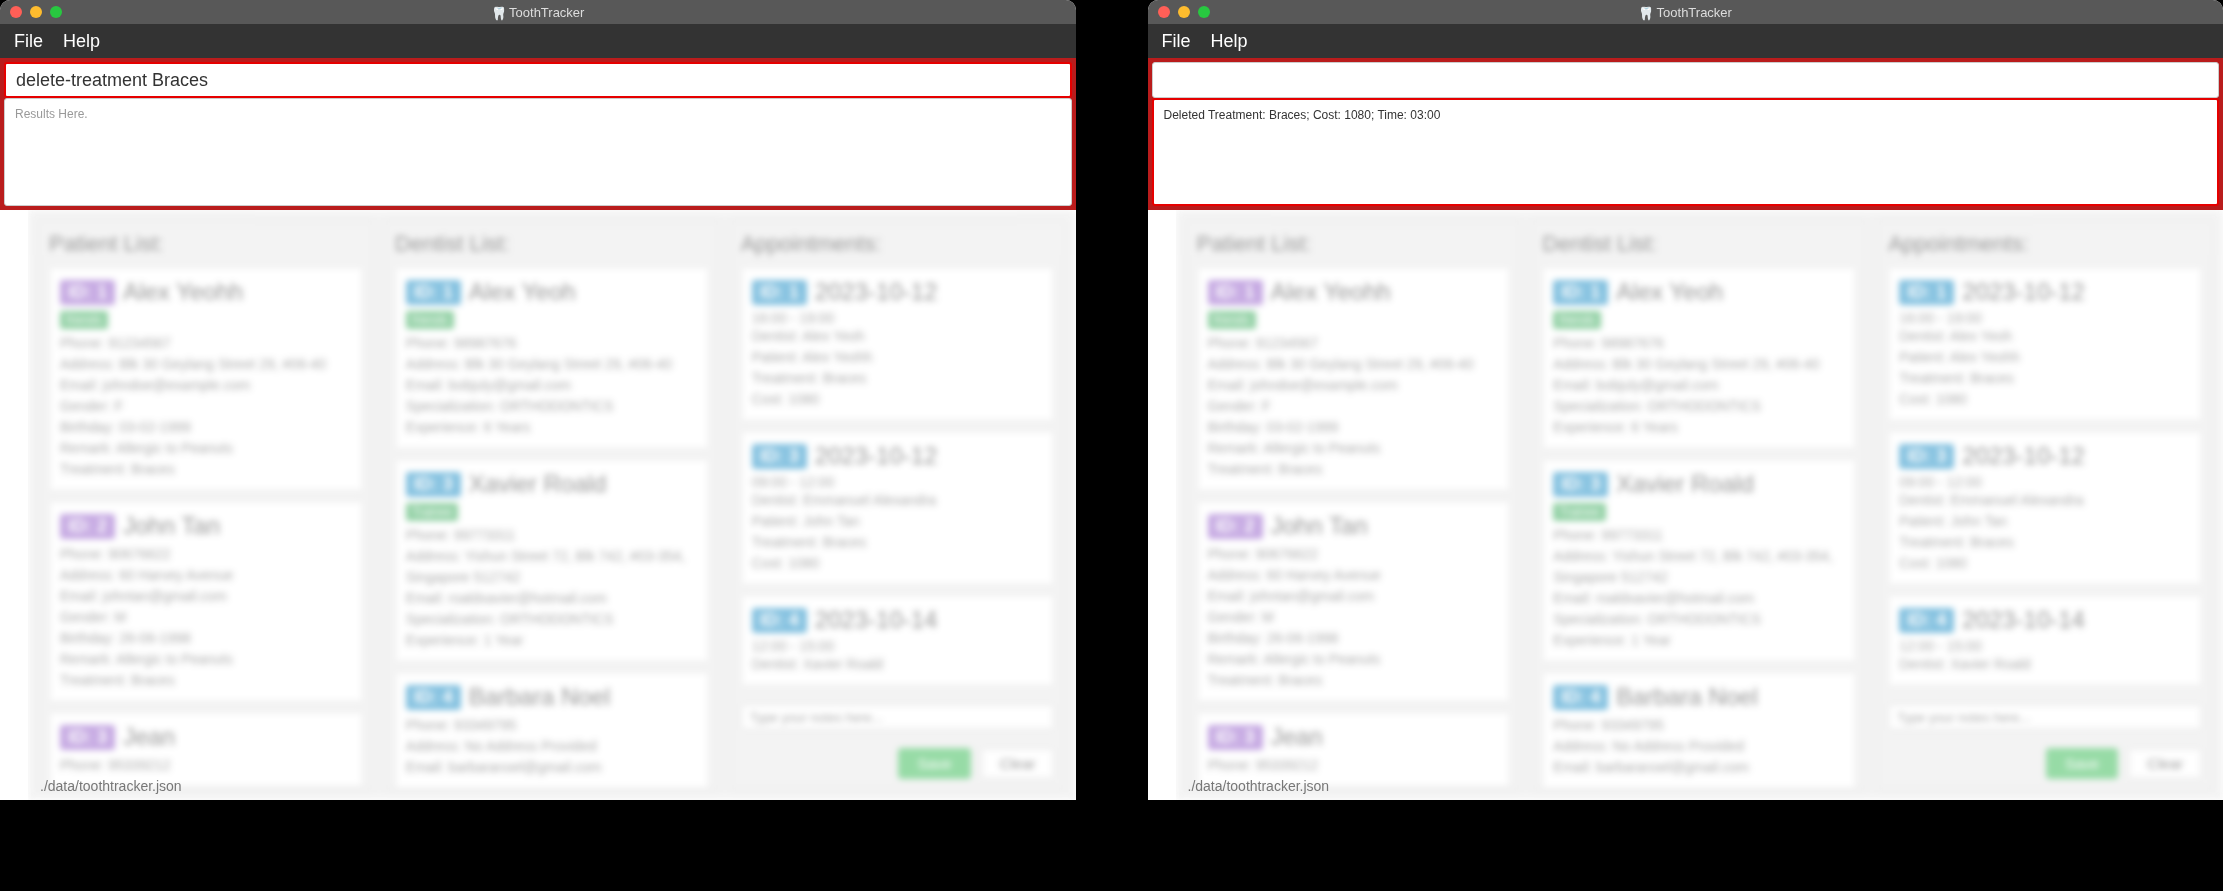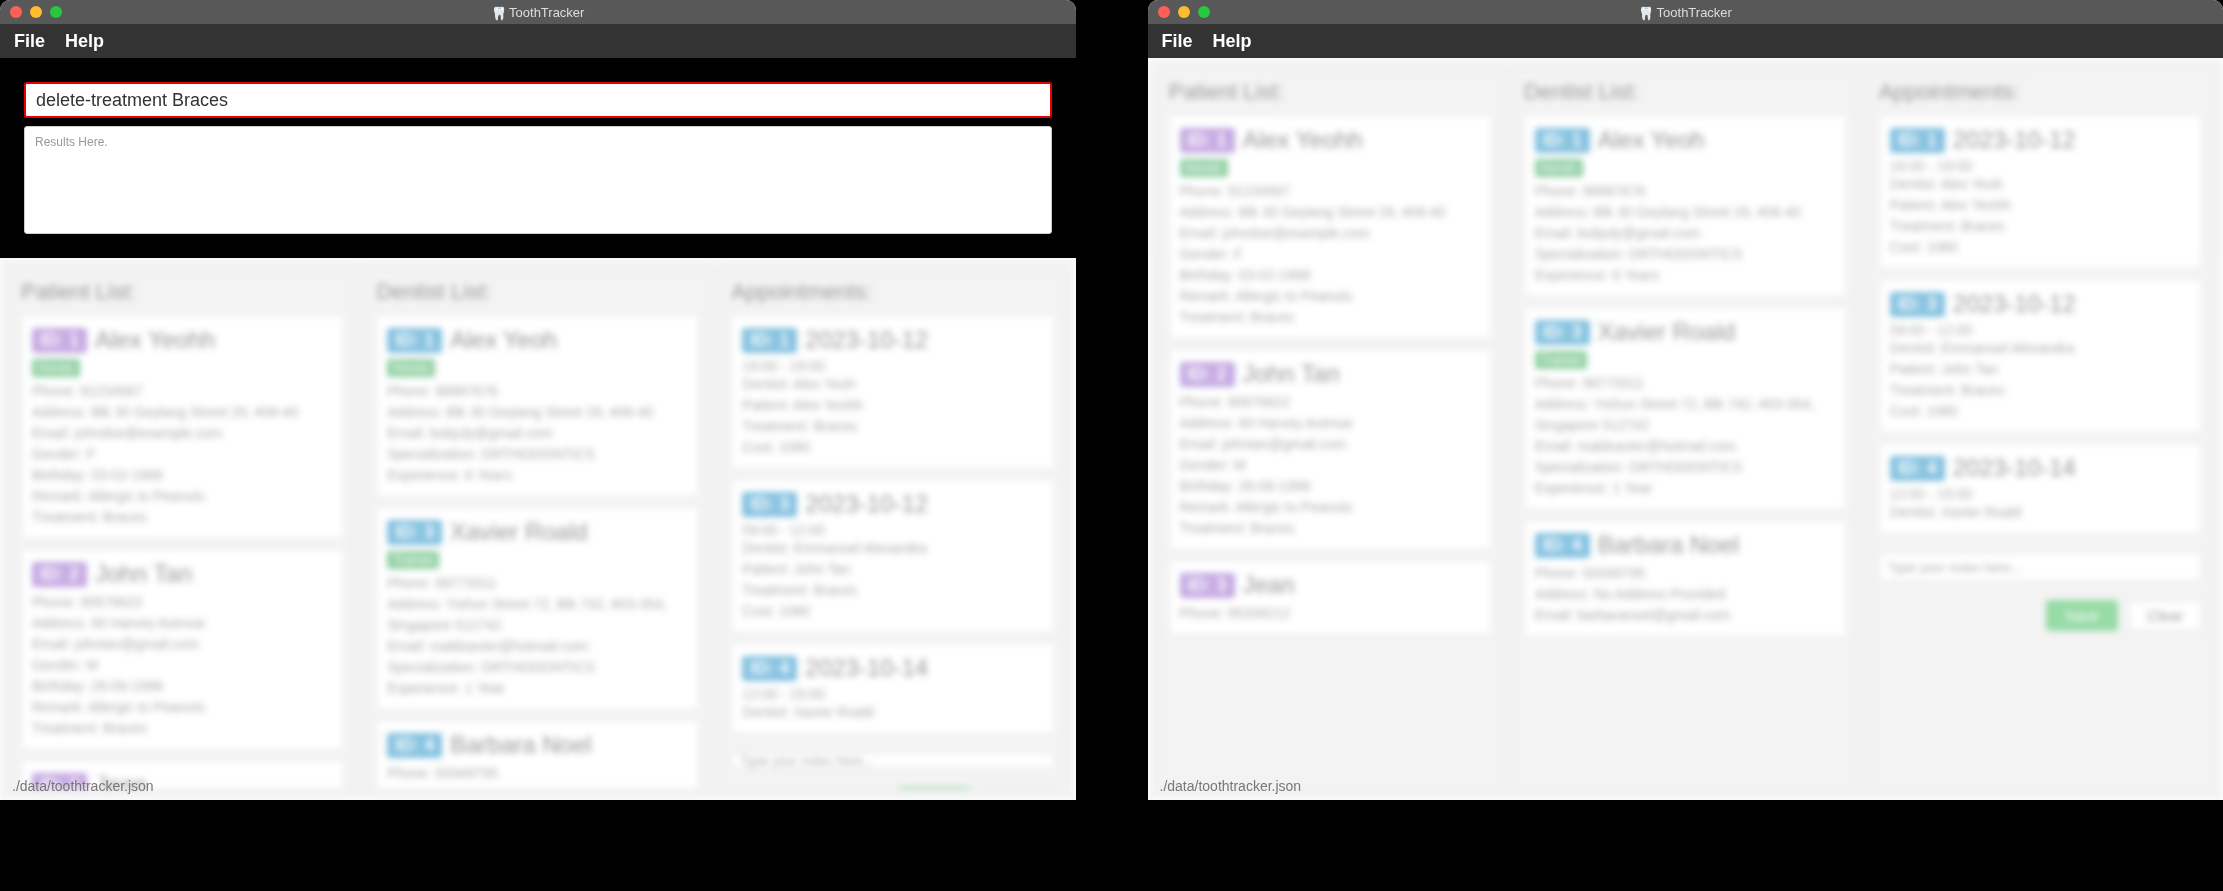--- a/index.html
+++ b/index.html
@@ -58,32 +58,30 @@
     width: 12px; height: 12px;
     display:inline-block;
   }
   .menubar {
     height: 34px;
     background: #333333;
     display: flex;
     align-items: center;
     padding: 0 14px;
     gap: 20px;
-    font-weight: bold;
   }
   .menubar span {
     color: #fff;
     font-size: 18px;
   }
   .topzone {
-    padding: 24px;
+    padding: 4px;
     display: flex;
     flex-direction: column;
-    gap: 8px;
-    background: #000000;
+    background: #b91c1c;
   }
   .cmd-input {
     border: 2.5px solid #e60000;
     border-radius: 3px;
     height: 36px;
     padding: 0 10px;
     font-size: 18px;
     color: #333;
     outline: none;
     background: #fff;
@@ -106,20 +104,21 @@
     background: #fff;
   }
   .result-box.red {
     border: 2.5px solid #e60000;
     color: #333;
   }
   .blurlayer {
     position: relative;
     flex: 1;
     overflow: hidden;
+    margin-left: 28px;
   }
   .blurwrap {
     filter: blur(3px);
     opacity: 0.6;
     background: #ececec;
     padding: 10px;
     display: flex;
     gap: 10px;
     height: 100%;
   }
@@ -338,20 +337,24 @@
       </div>
       <div class="title-center">
         <span class="title-icon">🦷</span>
         <span>ToothTracker</span>
       </div>
     </div>
     <div class="menubar">
       <span>File</span>
       <span>Help</span>
     </div>
+    <div class="topzone">
+      <div class="cmd-input-plain"></div>
+      <div class="result-box red"><span>Deleted Treatment: Braces; Cost: 1080; Time: 03:00</span></div>
+    </div>
     <div class="blurlayer">
       <div class="blurwrap" id="blurwrap-right">
           <div class="col">
             <div class="col-title">Patient List:</div>
             <div class="card"><div class="card-head">
                 <span class="id-badge">ID: 1</span>
                 <span class="card-name">Alex Yeohh</span>
               </div><span class="tag">friends</span><br><div class="card-line">Phone: 91234567</div><div class="card-line">Address: Blk 30 Geylang Street 29, #06-40</div><div class="card-line">Email: johndoe@example.com</div><div class="card-line">Gender: F</div><div class="card-line">Birthday: 03-02-1999</div><div class="card-line">Remark: Allergic to Peanuts</div><div class="card-line">Treatment: Braces</div></div>
             <div class="card">
               <div class="card-head">

